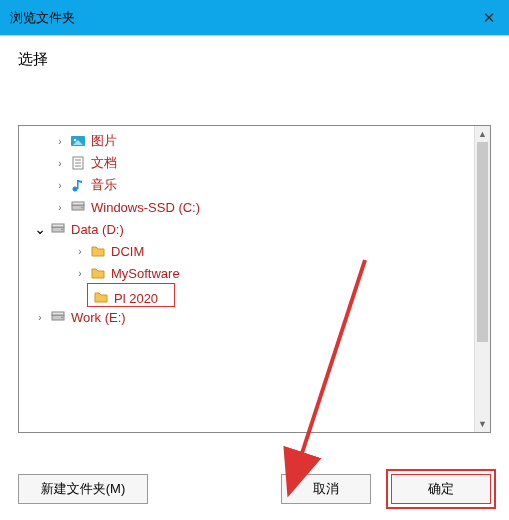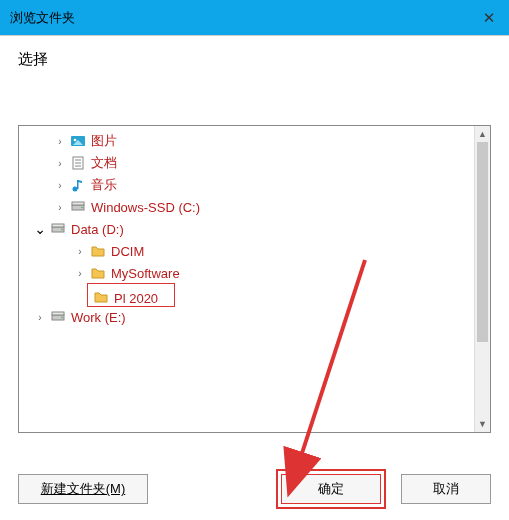--- a/index.html
+++ b/index.html
@@ -106,21 +106,21 @@
     border-top: none;
   }
   .btn {
     height: 30px;
     border: 1px solid #999;
     background:#f6f6f6;
     font-size: 13px;
     display:flex;align-items:center;justify-content:center;
     cursor:default;
   }
-  .btn-new { width: 130px; text-decoration: underline; }
+  .btn-new { width: 130px; }
   .btn-ok  { width: 100px; border:1px solid #d33; outline: 2px solid #d33; outline-offset:3px; }
   .btn-cancel { width: 90px; }
   .spacer { flex:1; }
   
   .arrow-anno {
     position:absolute;
     pointer-events:none;
     z-index: 100;
   }
 </style>
@@ -258,19 +258,19 @@
     </marker>
   </defs>
   <line x1="365" y1="260" x2="290" y2="490" stroke="#d33" stroke-width="4" marker-end="url(#ah)"></line>
 </svg>
 
 <div class="btn-row">
   <div class="btn btn-new">
     <span>新建文件夹(M)</span>
   </div>
   <div class="spacer"></div>
+  <div class="btn btn-cancel">
+    <span>取消</span>
+  </div>
   <div class="btn btn-ok">
     <span>确定</span>
   </div>
-  <div class="btn btn-cancel">
-    <span>取消</span>
-  </div>
 </div>
 
 </body></html>

